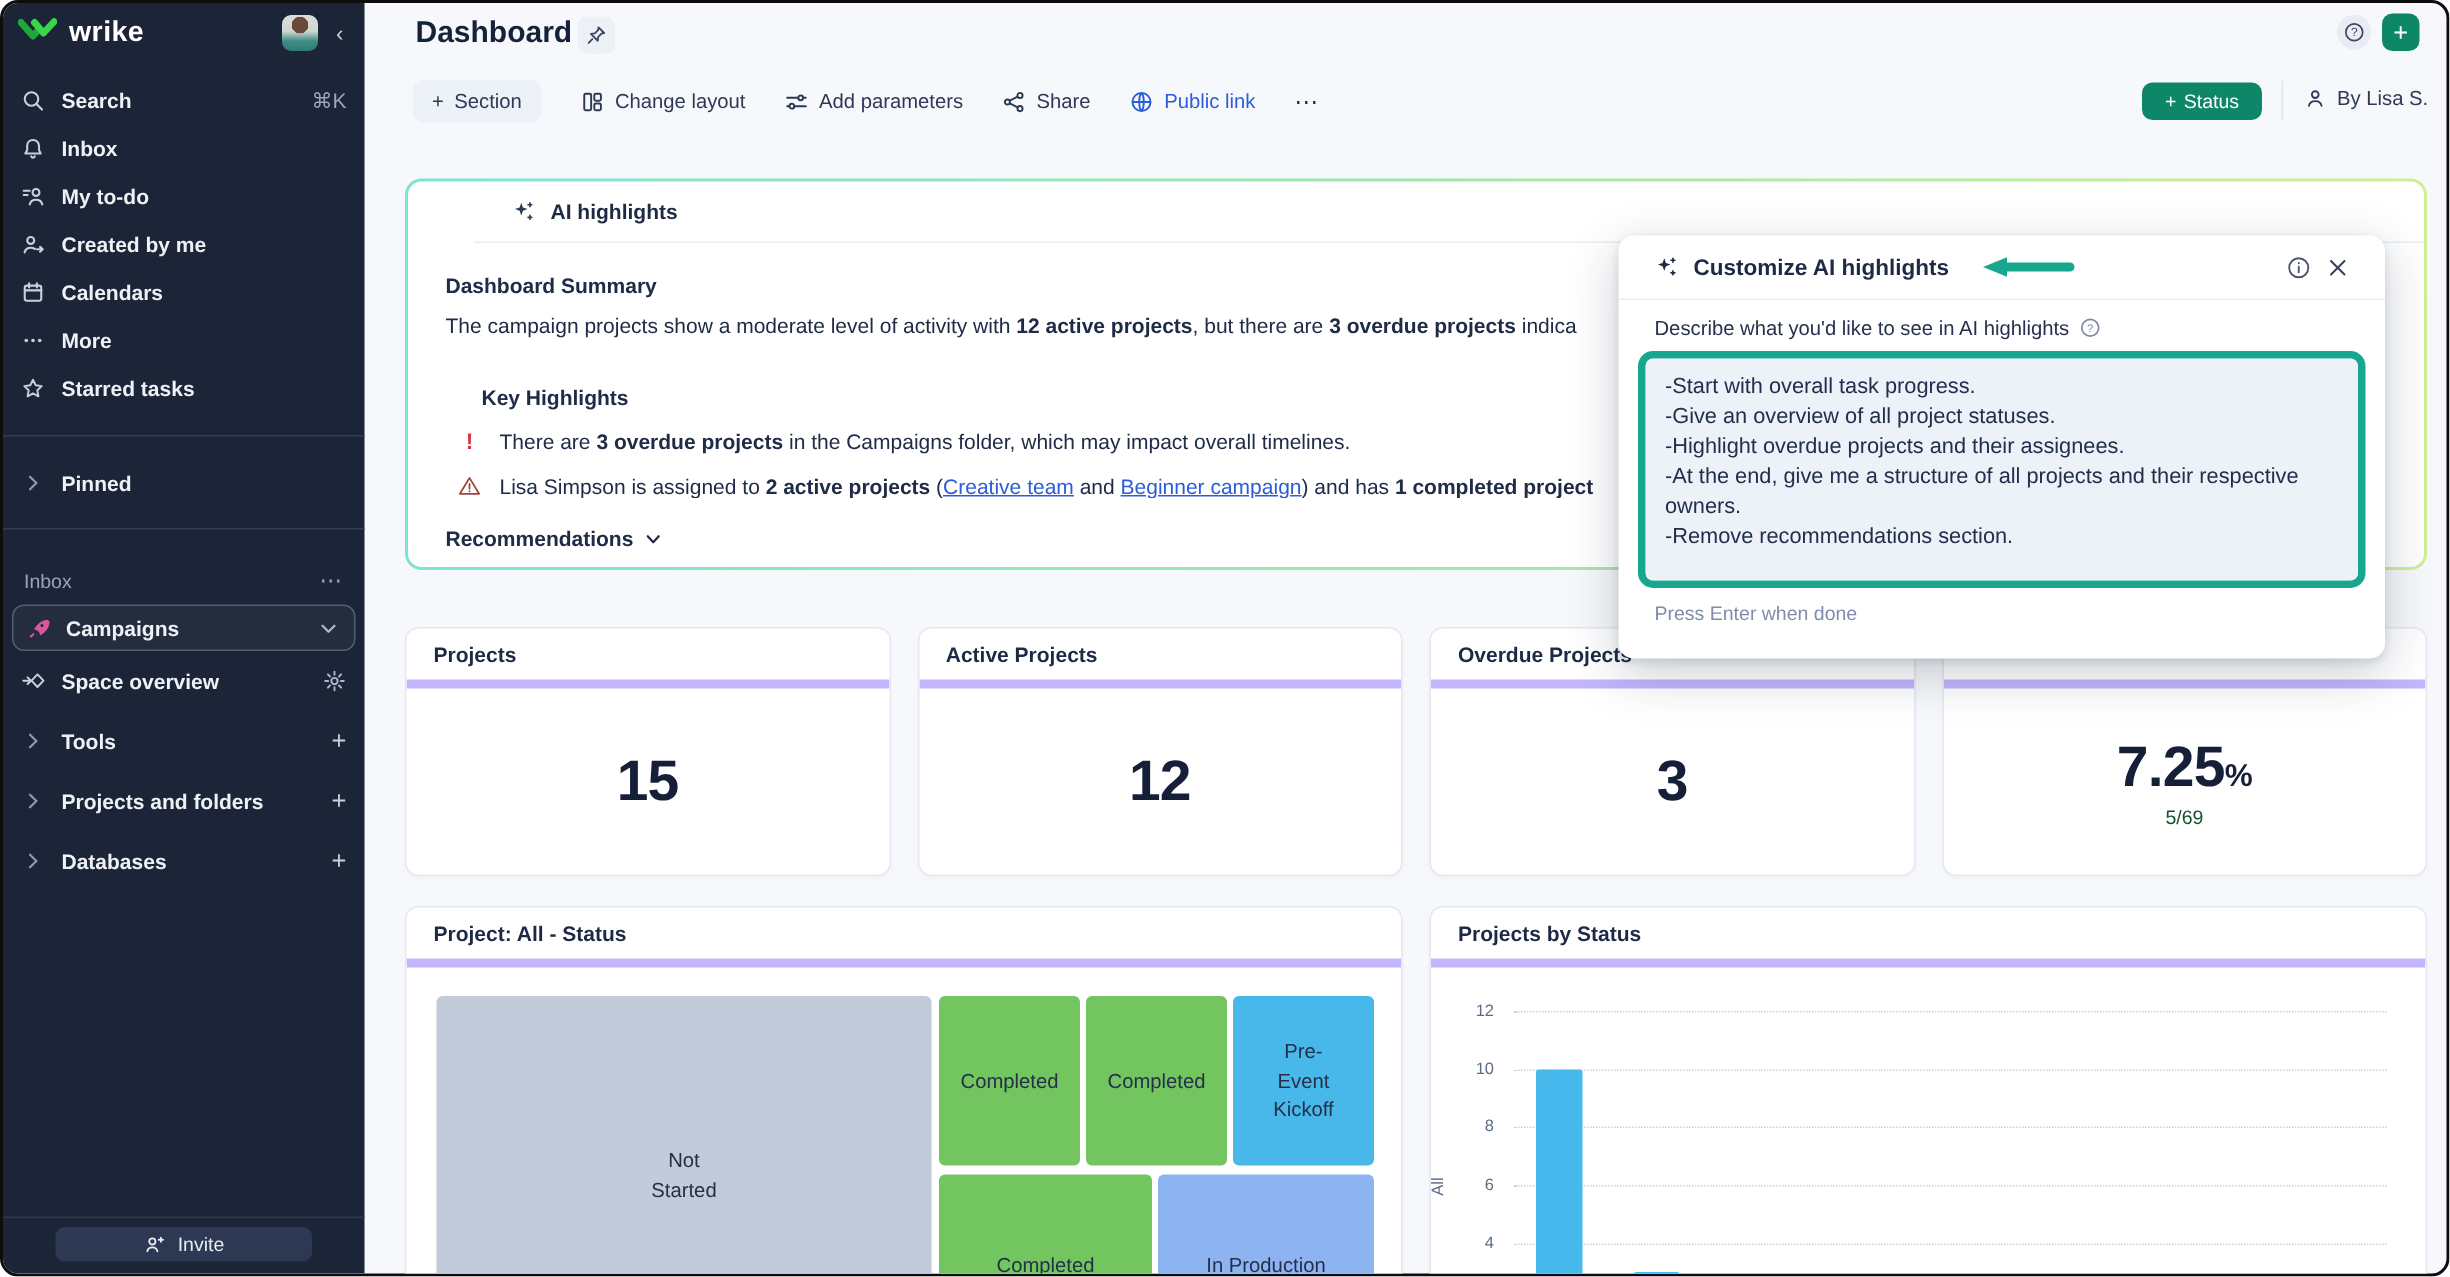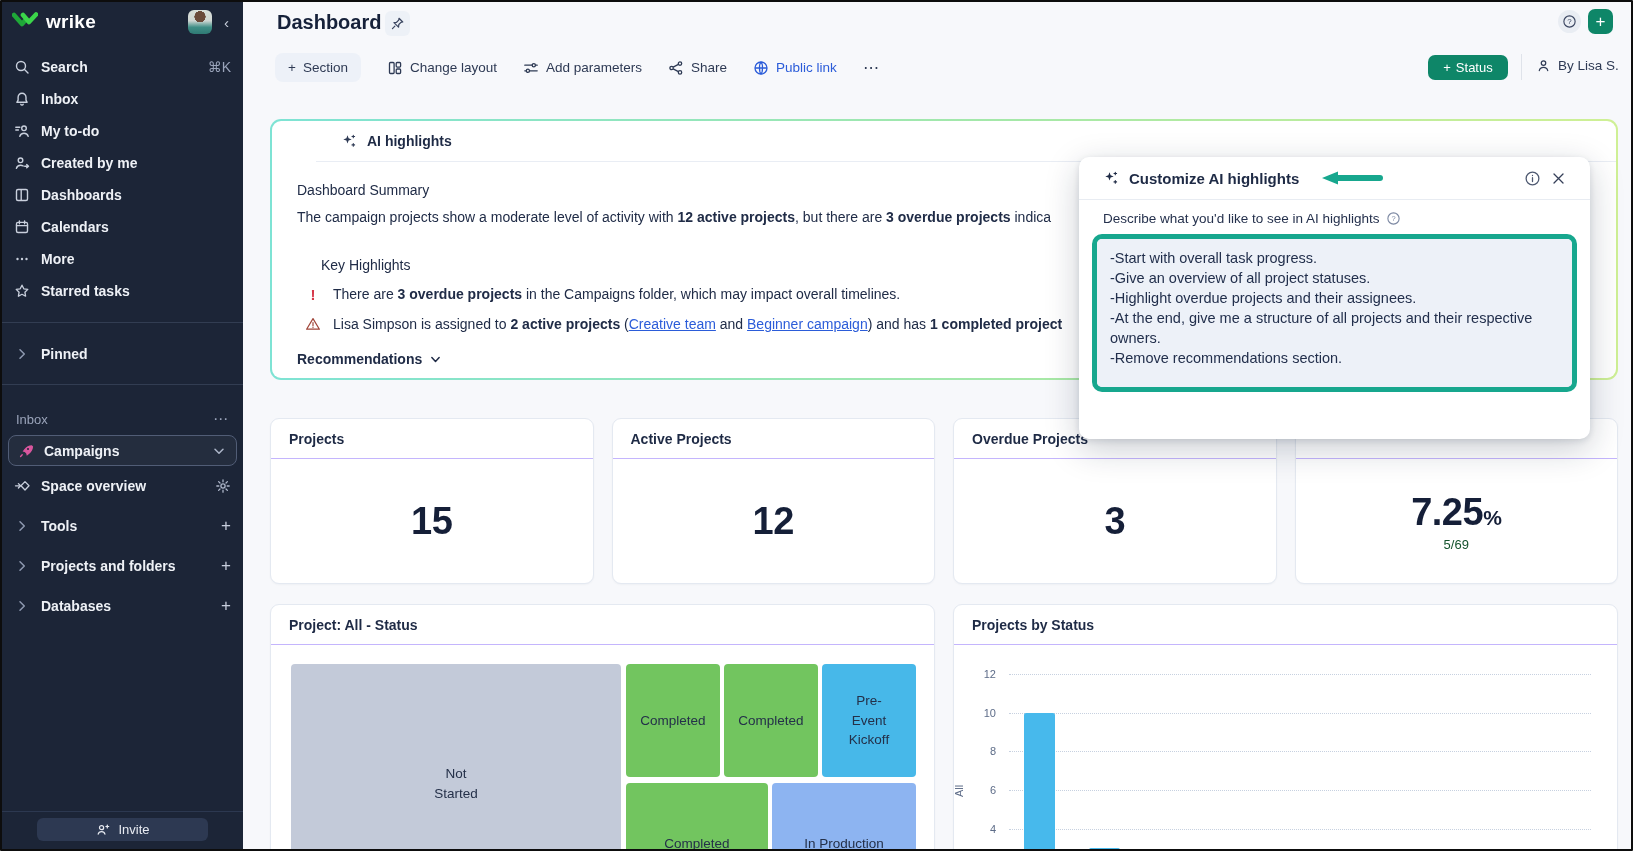--- a/index.html
+++ b/index.html
@@ -1,18 +1,18 @@
 <!DOCTYPE html>
 <html><head>
 <meta charset="utf-8">
 <style>
   * { box-sizing: border-box; margin: 0; padding: 0; }
   body { font-family: "Liberation Sans", "DejaVu Sans", sans-serif; background:#fff; }
   .frame { position:relative; width:1633px; height:851px; overflow:hidden;
-           border:2px solid #0d0d0d; border-radius:1px; background:#f7f8fb; color:#1e2a45; }
+           border:2px solid #0d0d0d; border-radius:12px; background:#f7f8fb; color:#1e2a45; }
 
   
   .sidebar { position:absolute; left:0; top:0; bottom:0; width:241px; background:#1c2537; color:#eef1f6; z-index:5; }
   .sb-top { display:flex; align-items:center; height:40px; padding:0 10px; }
   .logo { display:flex; align-items:center; gap:8px; }
   .logo-text { font-size:19px; font-weight:700; letter-spacing:.3px; color:#fff; }
   .sb-top-right { margin-left:auto; display:flex; align-items:center; gap:8px; }
   .avatar { width:24px; height:24px; border-radius:6px;
             background: radial-gradient(circle at 50% 28%, #6b4a3a 0 26%, transparent 27%),
                         linear-gradient(180deg,#d9ded9 0%, #cfd6d2 45%, #3f8e86 72%, #2f7a74 100%); }
@@ -52,33 +52,33 @@
   .tb-sep { position:absolute; left:1519px; top:52px; width:1px; height:26px; background:#dfe3ea; }
   .byline { position:absolute; left:1534px; top:56px; display:flex; align-items:center; gap:6px; font-size:13.5px; color:#2e3a54; cursor:pointer; }
 
   
   .ai-card { position:absolute; left:268px; top:117px; width:1348px; height:261px; border-radius:11px; padding:2px;
              background:linear-gradient(90deg,#7ee3d4 0%, #a5e8a8 55%, #cff095 100%); z-index:2; }
   .ai-inner { background:#fff; border-radius:9px; width:100%; height:100%; }
   .ai-head { display:flex; align-items:center; gap:10px; height:41px; padding:0 25px; border-bottom:1px solid #e9edf4;
              font-size:14px; font-weight:700; color:#1e2a45;margin-left:44px; }
   .ai-body { padding:20px 25px 0 25px; font-size:14px; color:#202c47; }
-  .ai-body h3 { font-size:14px; font-weight:400; }
+  .ai-body h3 { font-size:14px; font-weight:700; }
   .ai-para { margin-top:9px; line-height:1.45; white-space:nowrap; overflow:hidden; }
   .ai-sub { margin-top:30px;padding-left:24px; }
   .bullet { display:flex; align-items:flex-start; gap:12px; margin-top:13px; padding-left:8px; white-space:nowrap; overflow:hidden; }
   .bang { color:#d63649; font-weight:800; font-size:15px; width:16px; text-align:center; }
   .ai-link { color:#2b5cd9; text-decoration:underline; cursor:pointer; }
   .recos { display:flex; align-items:center; gap:7px; margin-top:19px; font-weight:700; cursor:pointer; }
 
   
   .kpi-grid { position:absolute; left:268px; top:416px; width:1348px; height:166px;
               display:grid; grid-template-columns:repeat(4,1fr); gap:18px; z-index:1; }
   .card { background:#fff; border:1px solid #e4e9f1; border-radius:9px; box-shadow:0 1px 2px rgba(30,42,69,.04); overflow:hidden; }
-  .card-head { height:40px; display:flex; align-items:center; padding:0 18px; border-bottom:1px solid #c4b5fd;
+  .card-head { height:40px; display:flex; align-items:center; padding:0 18px; border-bottom:6px solid #c4b5fd;
                font-size:14px; font-weight:700; color:#1e2a45; white-space:nowrap; }
   .kpi-body { height:125px; display:flex; flex-direction:column; align-items:center; justify-content:center; }
   .kpi-value { font-size:38px; font-weight:800; color:#151f38; letter-spacing:-.5px; }
   .kpi-unit { font-size:21px; font-weight:800; }
   .kpi-sub { font-size:13px; color:#14532d; margin-top:3px; }
 
   
   .bottom-grid { position:absolute; left:268px; top:602px; width:1348px; height:340px;
                  display:grid; grid-template-columns:repeat(2,1fr); gap:18px; z-index:1; }
   .chart-card { height:340px; }
@@ -158,29 +158,20 @@
       </div>
       <div class="sb-row">
         <span class="icon16">
             <svg viewBox="0 0 16 16" fill="none" stroke="#c9d0dd" stroke-width="1.4" stroke-linecap="round" stroke-linejoin="round">
               <circle cx="6.5" cy="5.3" r="2.3"></circle>
               <path d="M2.4 13.3c.5-2 2-3.1 4.1-3.1 1.1 0 2 .3 2.8.8"></path>
               <path d="M10.7 11.2h3.6M12.7 9.6l1.8 1.6-1.8 1.6"></path>
             </svg>
           </span>
         <span>Created by me</span>
-      </div>
-      <div class="sb-row">
-        <span class="icon16">
-            <svg viewBox="0 0 16 16" fill="none" stroke="#c9d0dd" stroke-width="1.4" stroke-linejoin="round">
-              <rect x="2.5" y="2.5" width="11" height="11" rx="1.5"></rect>
-              <path d="M7.2 2.5v11"></path>
-            </svg>
-          </span>
-        <span>Dashboards</span>
       </div>
       <div class="sb-row">
         <span class="icon16">
             <svg viewBox="0 0 16 16" fill="none" stroke="#c9d0dd" stroke-width="1.4" stroke-linecap="round" stroke-linejoin="round">
               <rect x="2.5" y="3.4" width="11" height="10.1" rx="1.5"></rect>
               <path d="M5.4 1.9v2.8M10.6 1.9v2.8M2.5 6.6h11"></path>
             </svg>
           </span>
         <span>Calendars</span>
       </div>
@@ -525,16 +516,17 @@
             </svg>
           </span>
       </div>
       <div class="annot-box">
         <textarea class="prompt-area" spellcheck="false" style="">-Start with overall task progress.
 -Give an overview of all project statuses.
 -Highlight overdue projects and their assignees.
 -At the end, give me a structure of all projects and their respective owners.
 -Remove recommendations section.</textarea>
       </div>
+      <div class="popup-hint">Press Enter when done</div>
     </div>
   </div>
 
 </div>
 
 </body></html>

